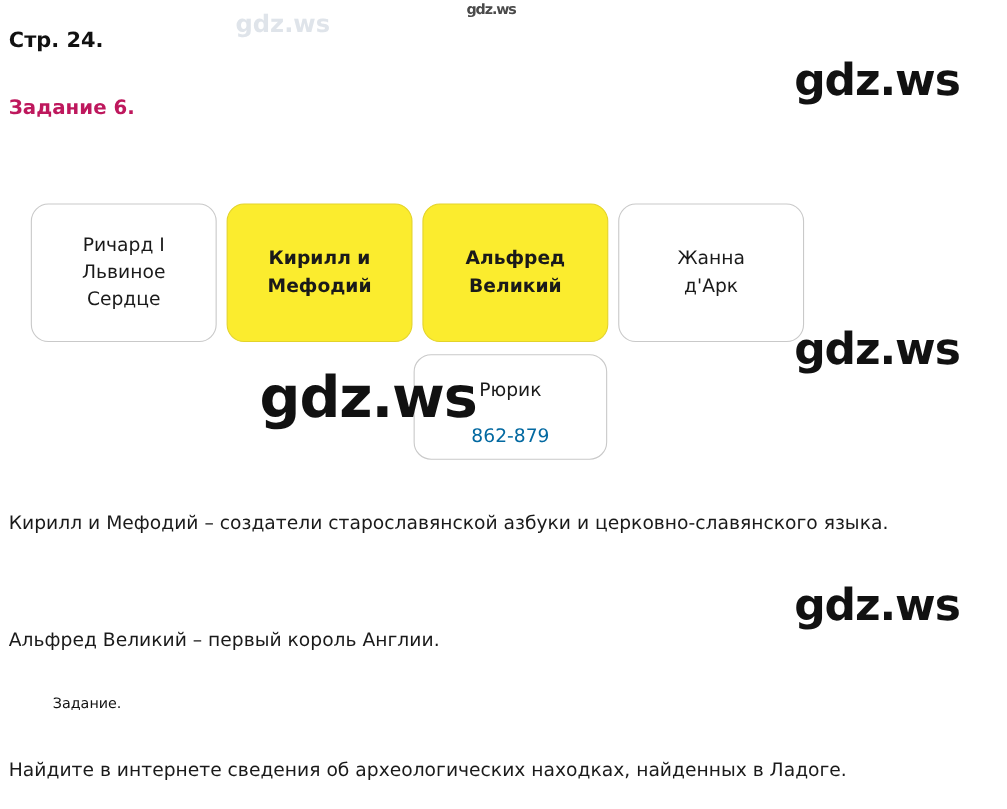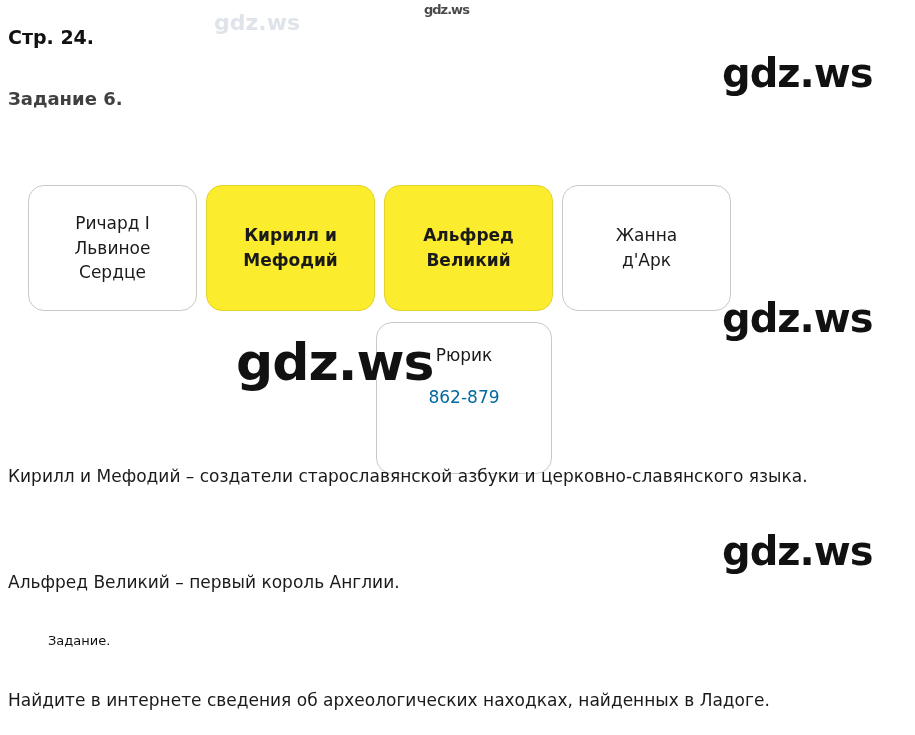--- a/index.html
+++ b/index.html
@@ -62,21 +62,21 @@
     font-size: 19px;
     font-weight: bold;
     color: #111111;
   }
   .task-title {
     position: absolute;
     left: 8px;
     top: 88px;
     font-size: 18px;
     font-weight: bold;
-    color: #404040;
+    color: #be185d;
     text-align: center;
   }
 
   
   .cards-row {
     position: absolute;
     left: 28px;
     top: 185px;
     display: flex;
     gap: 9px;
@@ -104,21 +104,21 @@
     font-weight: bold;
   }
   .card-text { display: block; white-space: pre-line; }
 
   
   .card-lower {
     position: absolute;
     left: 376px;
     top: 322px;
     width: 176px;
-    height: 152px;
+    height: 96px;
     border-radius: 16px;
     border: 1.6px solid #c9c9c9;
     background: #ffffff;
     box-sizing: border-box;
   }
   .card-lower .name {
     position: absolute;
     left: 0;
     right: 0;
     top: 22px;

